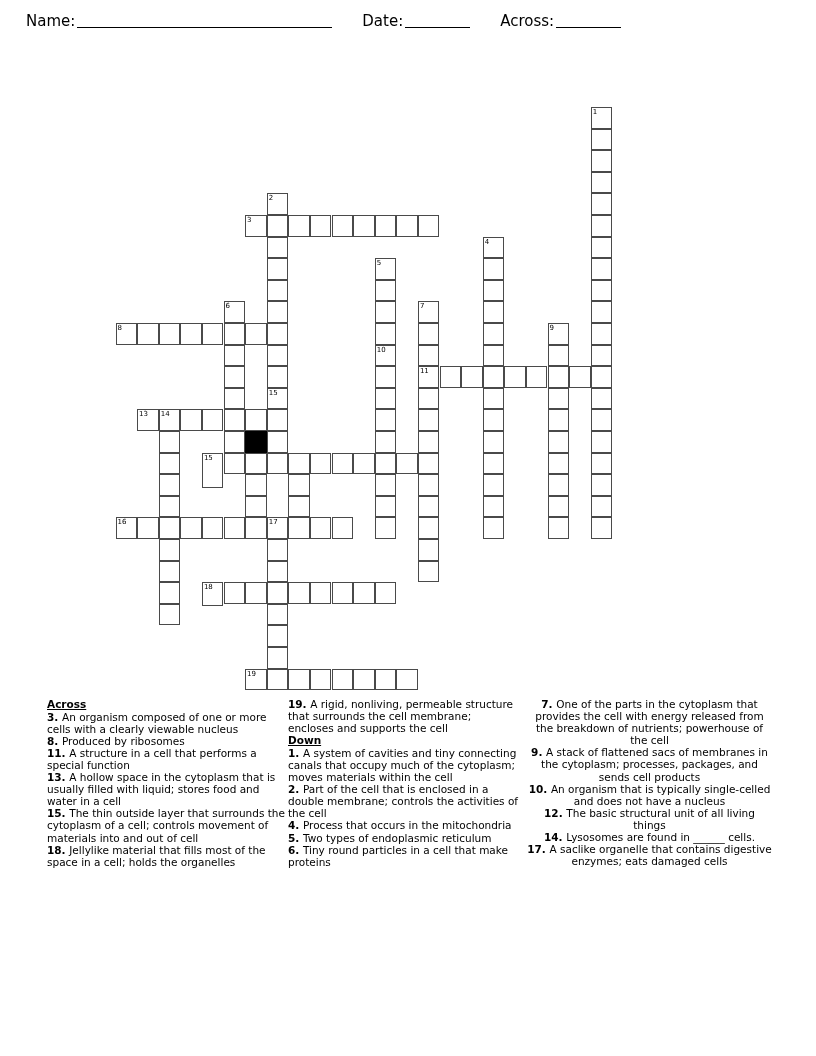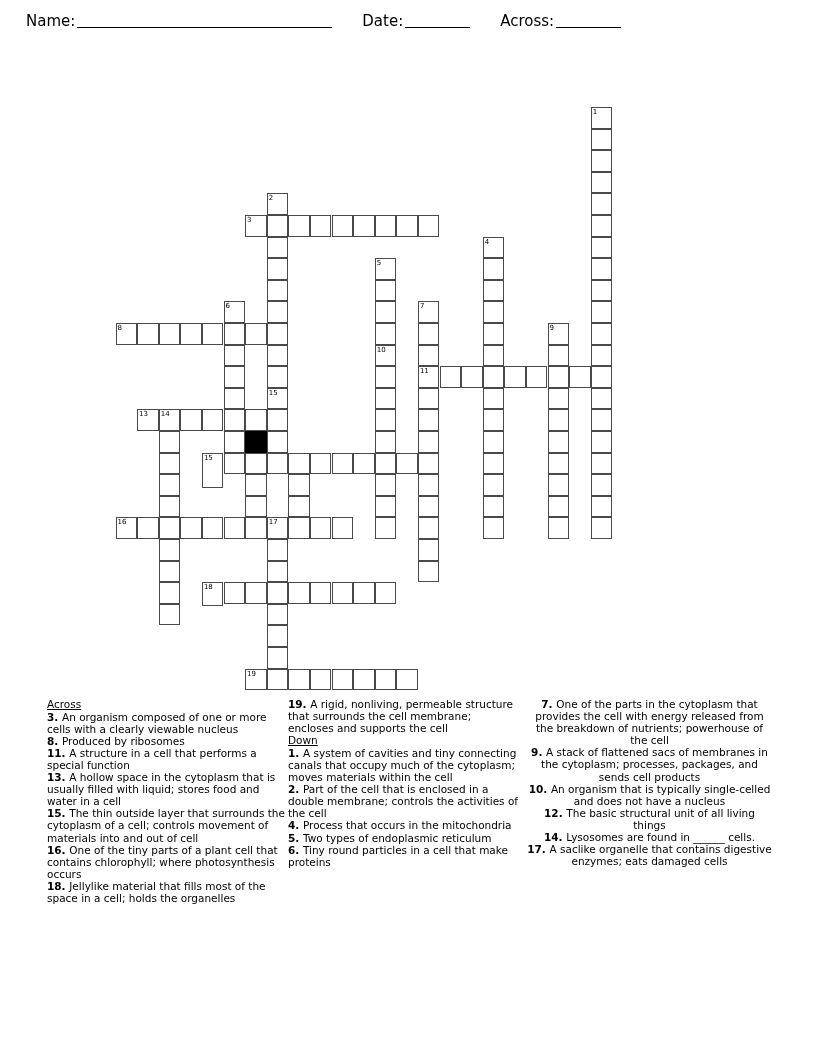--- a/index.html
+++ b/index.html
@@ -70,21 +70,21 @@
     font-size:10.5px;
     line-height:12.1px;
   }
   .clue-col{
     position:absolute;top:0;
   }
   .col1{left:47px;width:240px;}
   .col2{left:288px;width:232px;}
   .col3{left:527px;width:245px;text-align:center;}
   .sec-head{
-    font-weight:normal;
+    font-weight:bold;
     text-decoration:underline;
     margin:0 0 0 0;
     font-size:10.5px;
     line-height:12.6px;
   }
   .clue{
     margin:0;
     text-indent:0;
   }
   .clue b{font-weight:bold;}
@@ -315,21 +315,20 @@
 
   <div class="clues">
     <div class="clue-col col1">
       <div class="sec-head">Across</div>
       <div id="across-block-1">
           <div class="clue"><b>3. </b><span>An organism composed of one or more cells with a clearly viewable nucleus</span></div>
           <div class="clue"><b>8. </b><span>Produced by ribosomes</span></div>
           <div class="clue"><b>11. </b><span>A structure in a cell that performs a special function</span></div>
           <div class="clue"><b>13. </b><span>A hollow space in the cytoplasm that is usually filled with liquid; stores food and water in a cell</span></div>
           <div class="clue"><b>15. </b><span>The thin outside layer that surrounds the cytoplasm of a cell; controls movement of materials into and out of cell</span></div>
-          <div class="clue"><b>16. </b><span>One of the tiny parts of a plant cell that contains chlorophyll; where photosynthesis occurs</span></div>
           <div class="clue"><b>18. </b><span>Jellylike material that fills most of the space in a cell; holds the organelles</span></div>
         </div>
     </div>
     <div class="clue-col col2">
       <div id="across-block-2">
           <div class="clue"><b>19. </b><span>A rigid, nonliving, permeable structure that surrounds the cell membrane; encloses and supports the cell</span></div>
         </div>
       <div class="sec-head">Down</div>
       <div id="down-block-1">
           <div class="clue"><b>1. </b><span>A system of cavities and tiny connecting canals that occupy much of the cytoplasm; moves materials within the cell</span></div>

